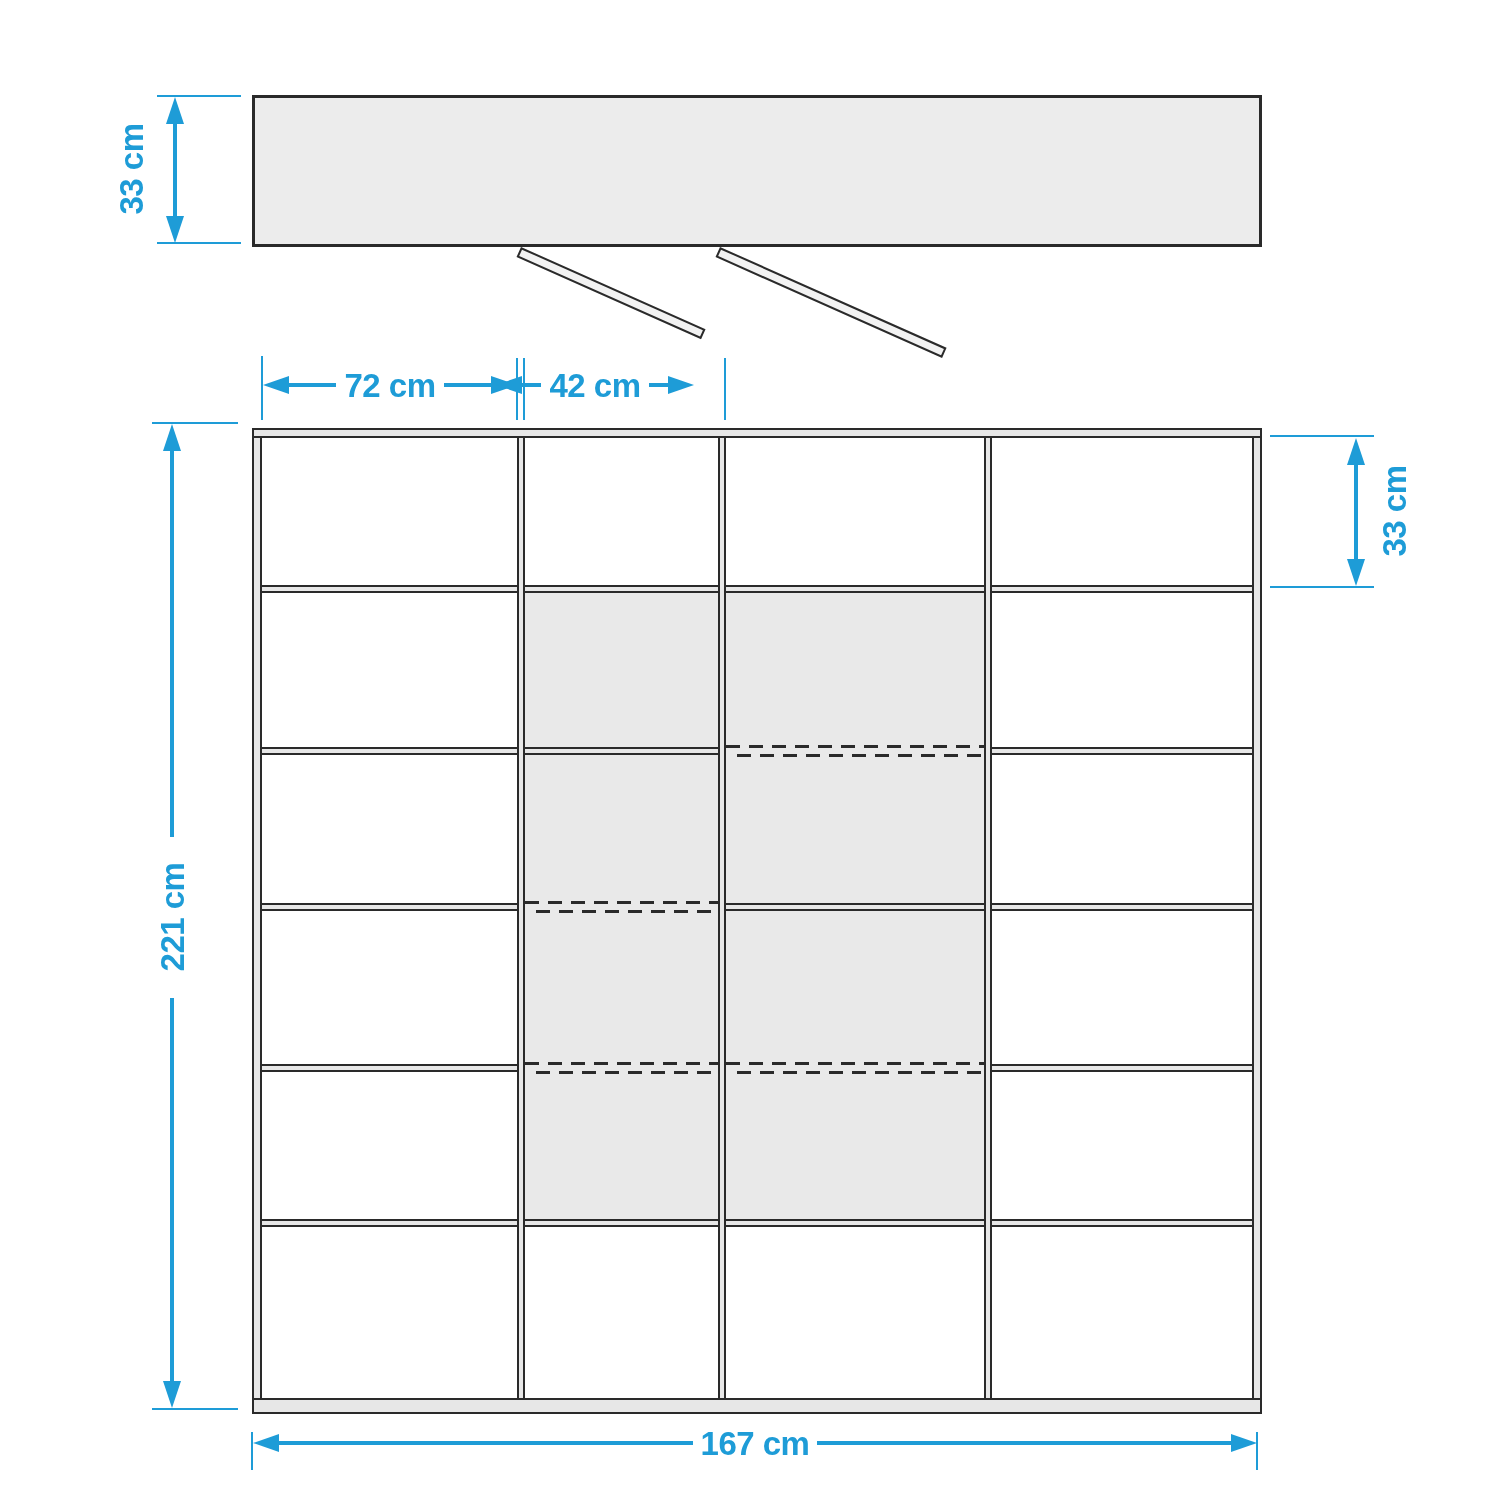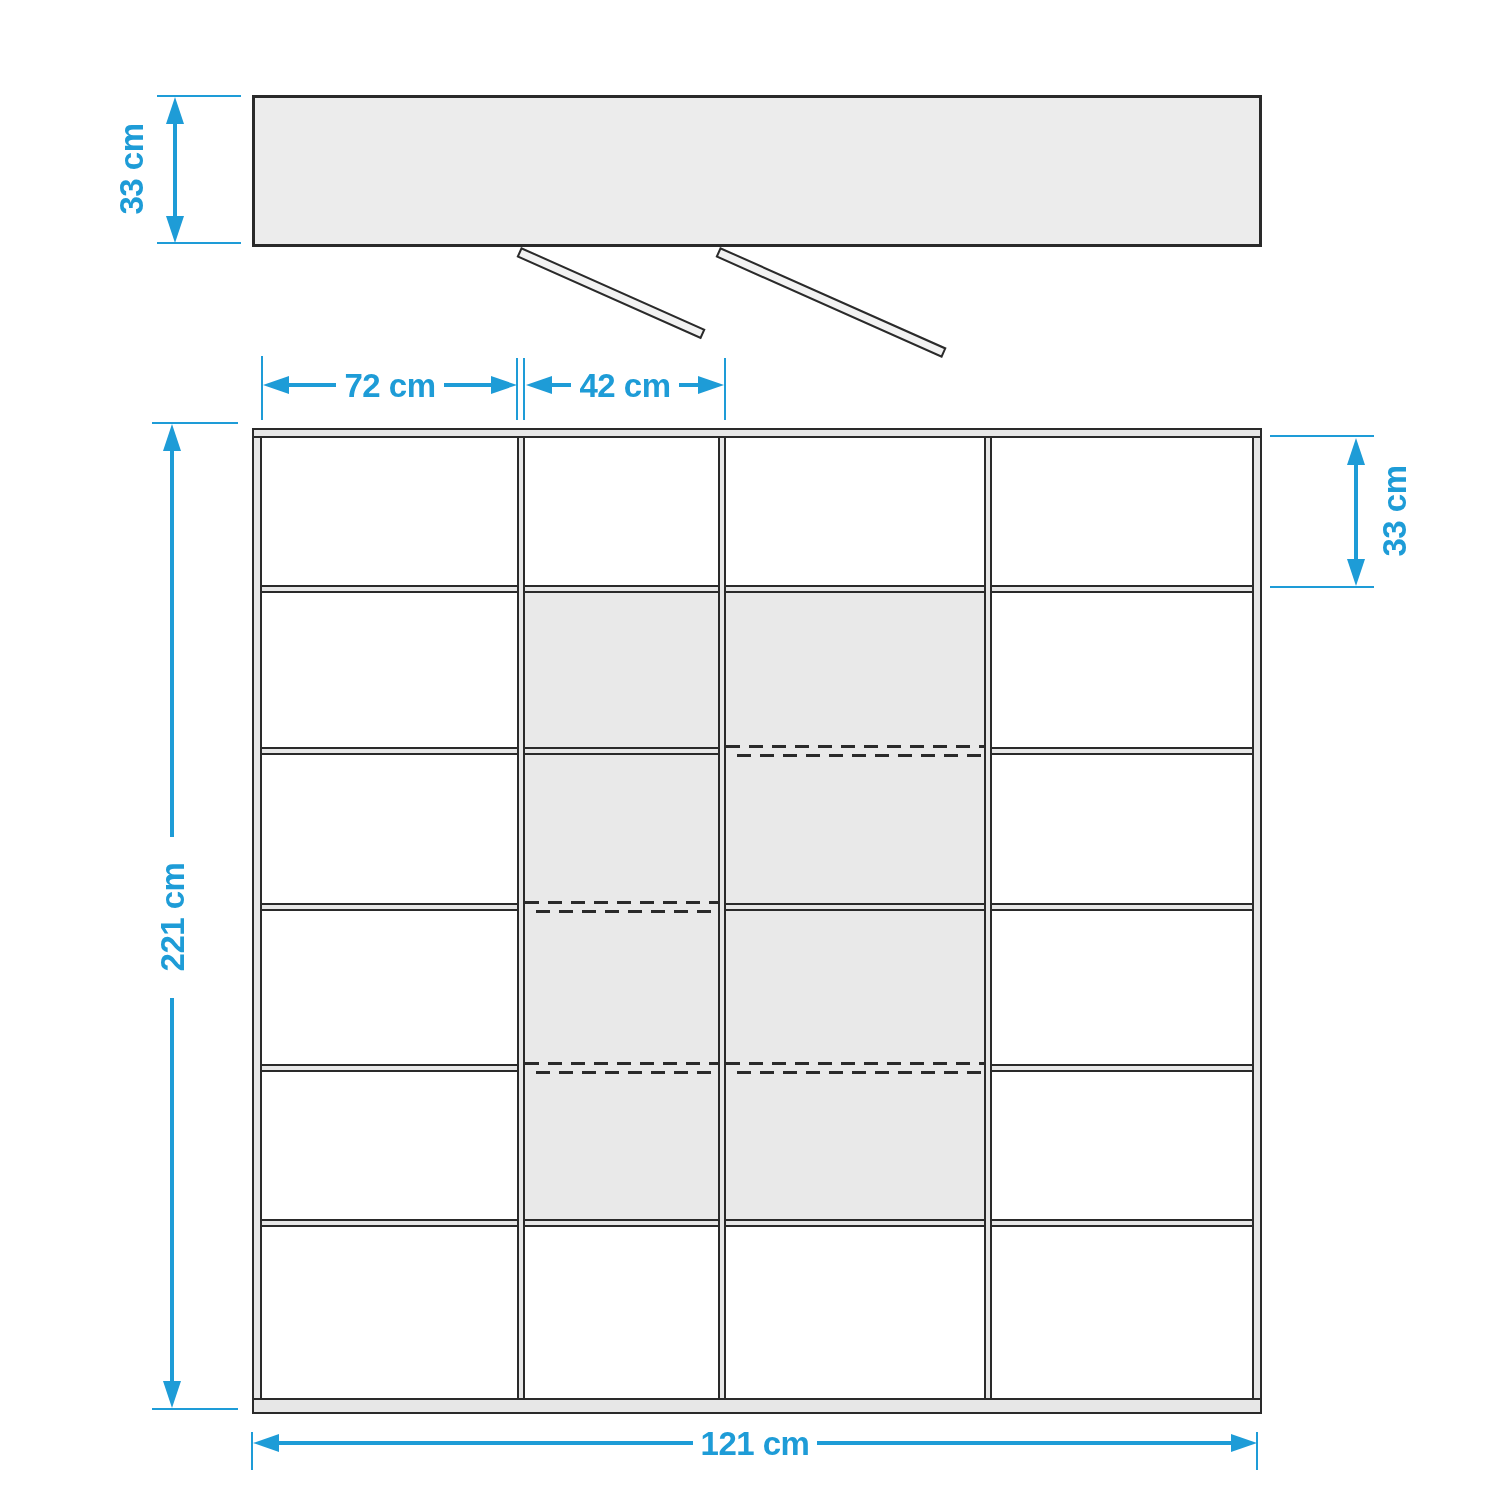--- a/index.html
+++ b/index.html
@@ -108,21 +108,21 @@
       <div class="ah l" style="position:static"></div>
       <div class="ln"></div>
       <div class="dimlabel">72 cm</div>
       <div class="ln"></div>
       <div class="ah r" style="position:static"></div>
     </div>
   </div>
 
   <div>
     <div class="tick v" style="left:724px;top:358px;height:62px"></div>
-    <div class="dimflex" style="left:526px;top:365px;width:198px">
+    <div class="dimflex" style="left:496px;top:365px;width:198px">
       <div class="ah l" style="position:static"></div>
       <div class="ln"></div>
       <div class="dimlabel">42 cm</div>
       <div class="ln"></div>
       <div class="ah r" style="position:static"></div>
     </div>
   </div>
 
   <div>
     <div class="tick h" style="left:1270px;top:435px;width:104px"></div>
@@ -142,19 +142,19 @@
     <div class="vline" style="left:170px;top:998px;height:386px"></div>
     <div class="ah down" style="left:163px;top:1381px"></div>
   </div>
 
   <div>
     <div class="tick v" style="left:251px;top:1432px;height:38px"></div>
     <div class="tick v" style="left:1256px;top:1432px;height:38px"></div>
     <div class="dimflex" style="left:253px;top:1423px;width:1004px">
       <div class="ah l" style="position:static"></div>
       <div class="ln"></div>
-      <div class="dimlabel">121 cm</div>
+      <div class="dimlabel">167 cm</div>
       <div class="ln"></div>
       <div class="ah r" style="position:static"></div>
     </div>
   </div>
 
 </div>
 
 </body></html>

